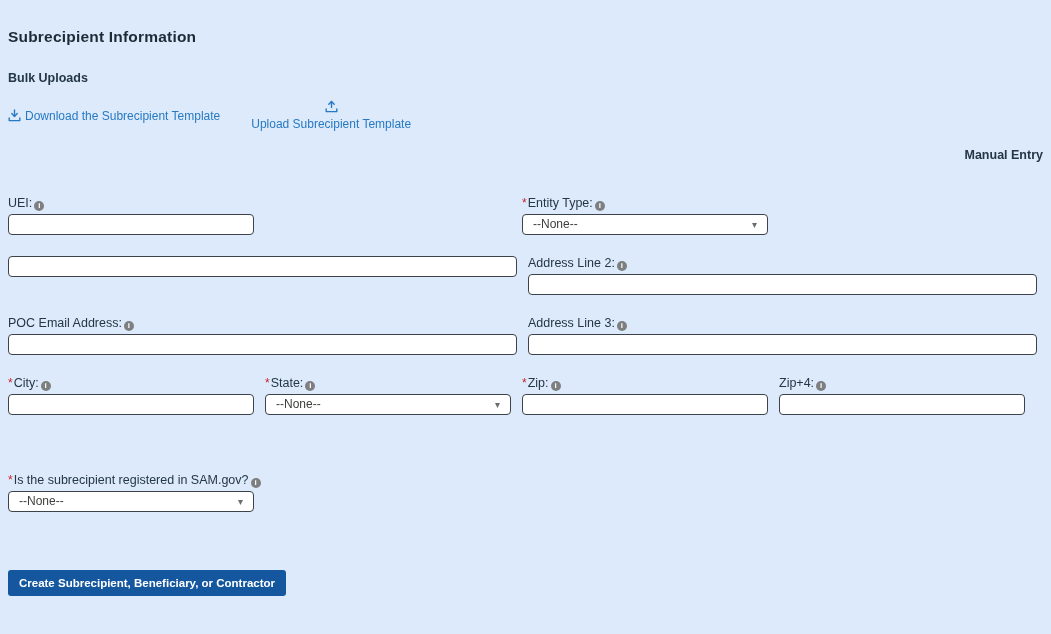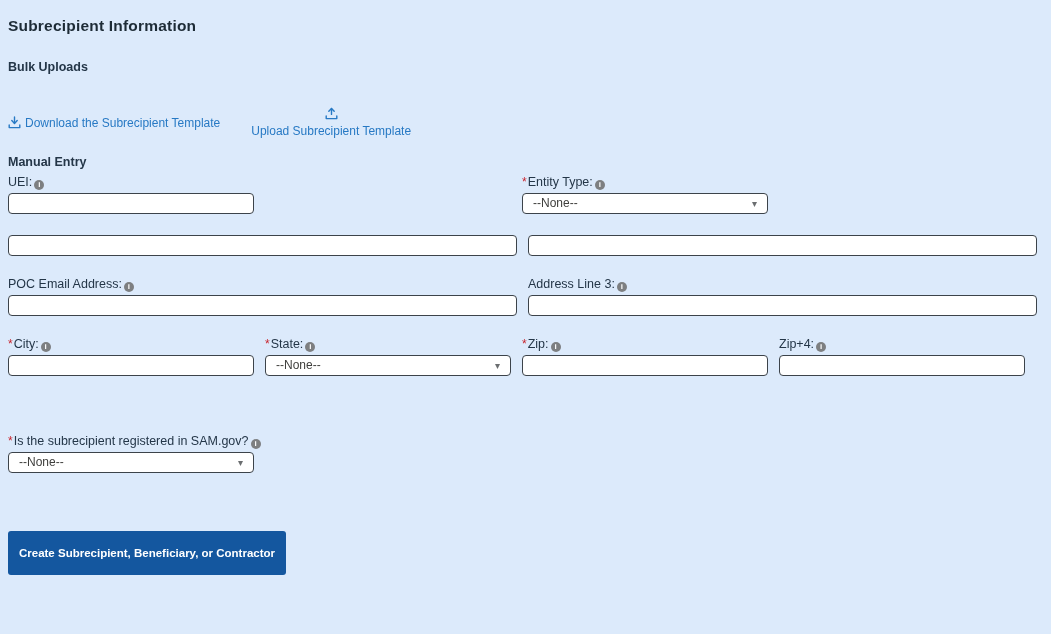--- a/index.html
+++ b/index.html
@@ -9,48 +9,48 @@
     background: #dceafb;
     font-family: "Liberation Sans", sans-serif;
     color: #243648;
   }
   .page { padding: 8px; width: 1051px; }
 
   h1.page-title {
     font-size: 15.5px;
     font-weight: 700;
     color: #1d2b36;
-    margin: 9px 0 25px 0;
+    margin: 20px 0 25px 0;
     letter-spacing: .2px;
   }
   .section-heading {
     font-size: 12.5px;
     font-weight: 700;
     color: #243648;
-    margin-bottom: 41px;
+    margin-bottom: 23px;
   }
   .links-row {
     display: flex;
     align-items: center;
     margin-bottom: 25px;
     height: 15px;
   }
   .tmpl-link {
     display: inline-flex;
     align-items: center;
     gap: 4px;
     color: #2779c4;
     font-size: 12px;
     text-decoration: none;
     cursor: pointer;
   }
   .tmpl-link + .tmpl-link { margin-left: 31px; flex-direction: column; }
   .tmpl-link svg { display: block; }
 
-  .section-heading.manual { margin-bottom: 6px; }
+  .section-heading.manual { margin-bottom: 34px; text-align: right; }
 
   .row { display: flex; gap: 11px; margin-bottom: 21px; }
   .q { width: 246px; flex: none; }
   .h { width: 509px; flex: none; }
 
   .field .label-row {
     font-size: 12.5px;
     line-height: 15px;
     margin-bottom: 3px;
     white-space: nowrap;
@@ -110,21 +110,21 @@
     font-size: 10px;
     color: #6b6e70;
   }
 
   .row-sam { margin-top: 58px; }
 
   .btn-primary {
     margin-top: 58px;
     display: block;
     width: 278px;
-    height: 44px;
+    height: 26px;
     background: #14579f;
     color: #ffffff;
     border: none;
     border-radius: 3px;
     font-family: "Liberation Sans", sans-serif;
     font-size: 11.5px;
     font-weight: 700;
     cursor: pointer;
     text-align: center;
   }
@@ -181,20 +181,23 @@
       </div>
     </div>
   </div>
 
 
   <div class="row">
     <div class="field h">
       <input class="text-input" type="text" style="">
     </div>
     <div class="field h">
+      <div class="label-row">
+        <span>Address Line 2:</span><span class="info-icon"><span>i</span></span>
+      </div>
       <input class="text-input" type="text" style="">
     </div>
   </div>
 
   <div class="row">
     <div class="field h">
       <div class="label-row">
         <span>POC Email Address:</span><span class="info-icon"><span>i</span></span>
       </div>
       <input class="text-input" type="text" style="">

